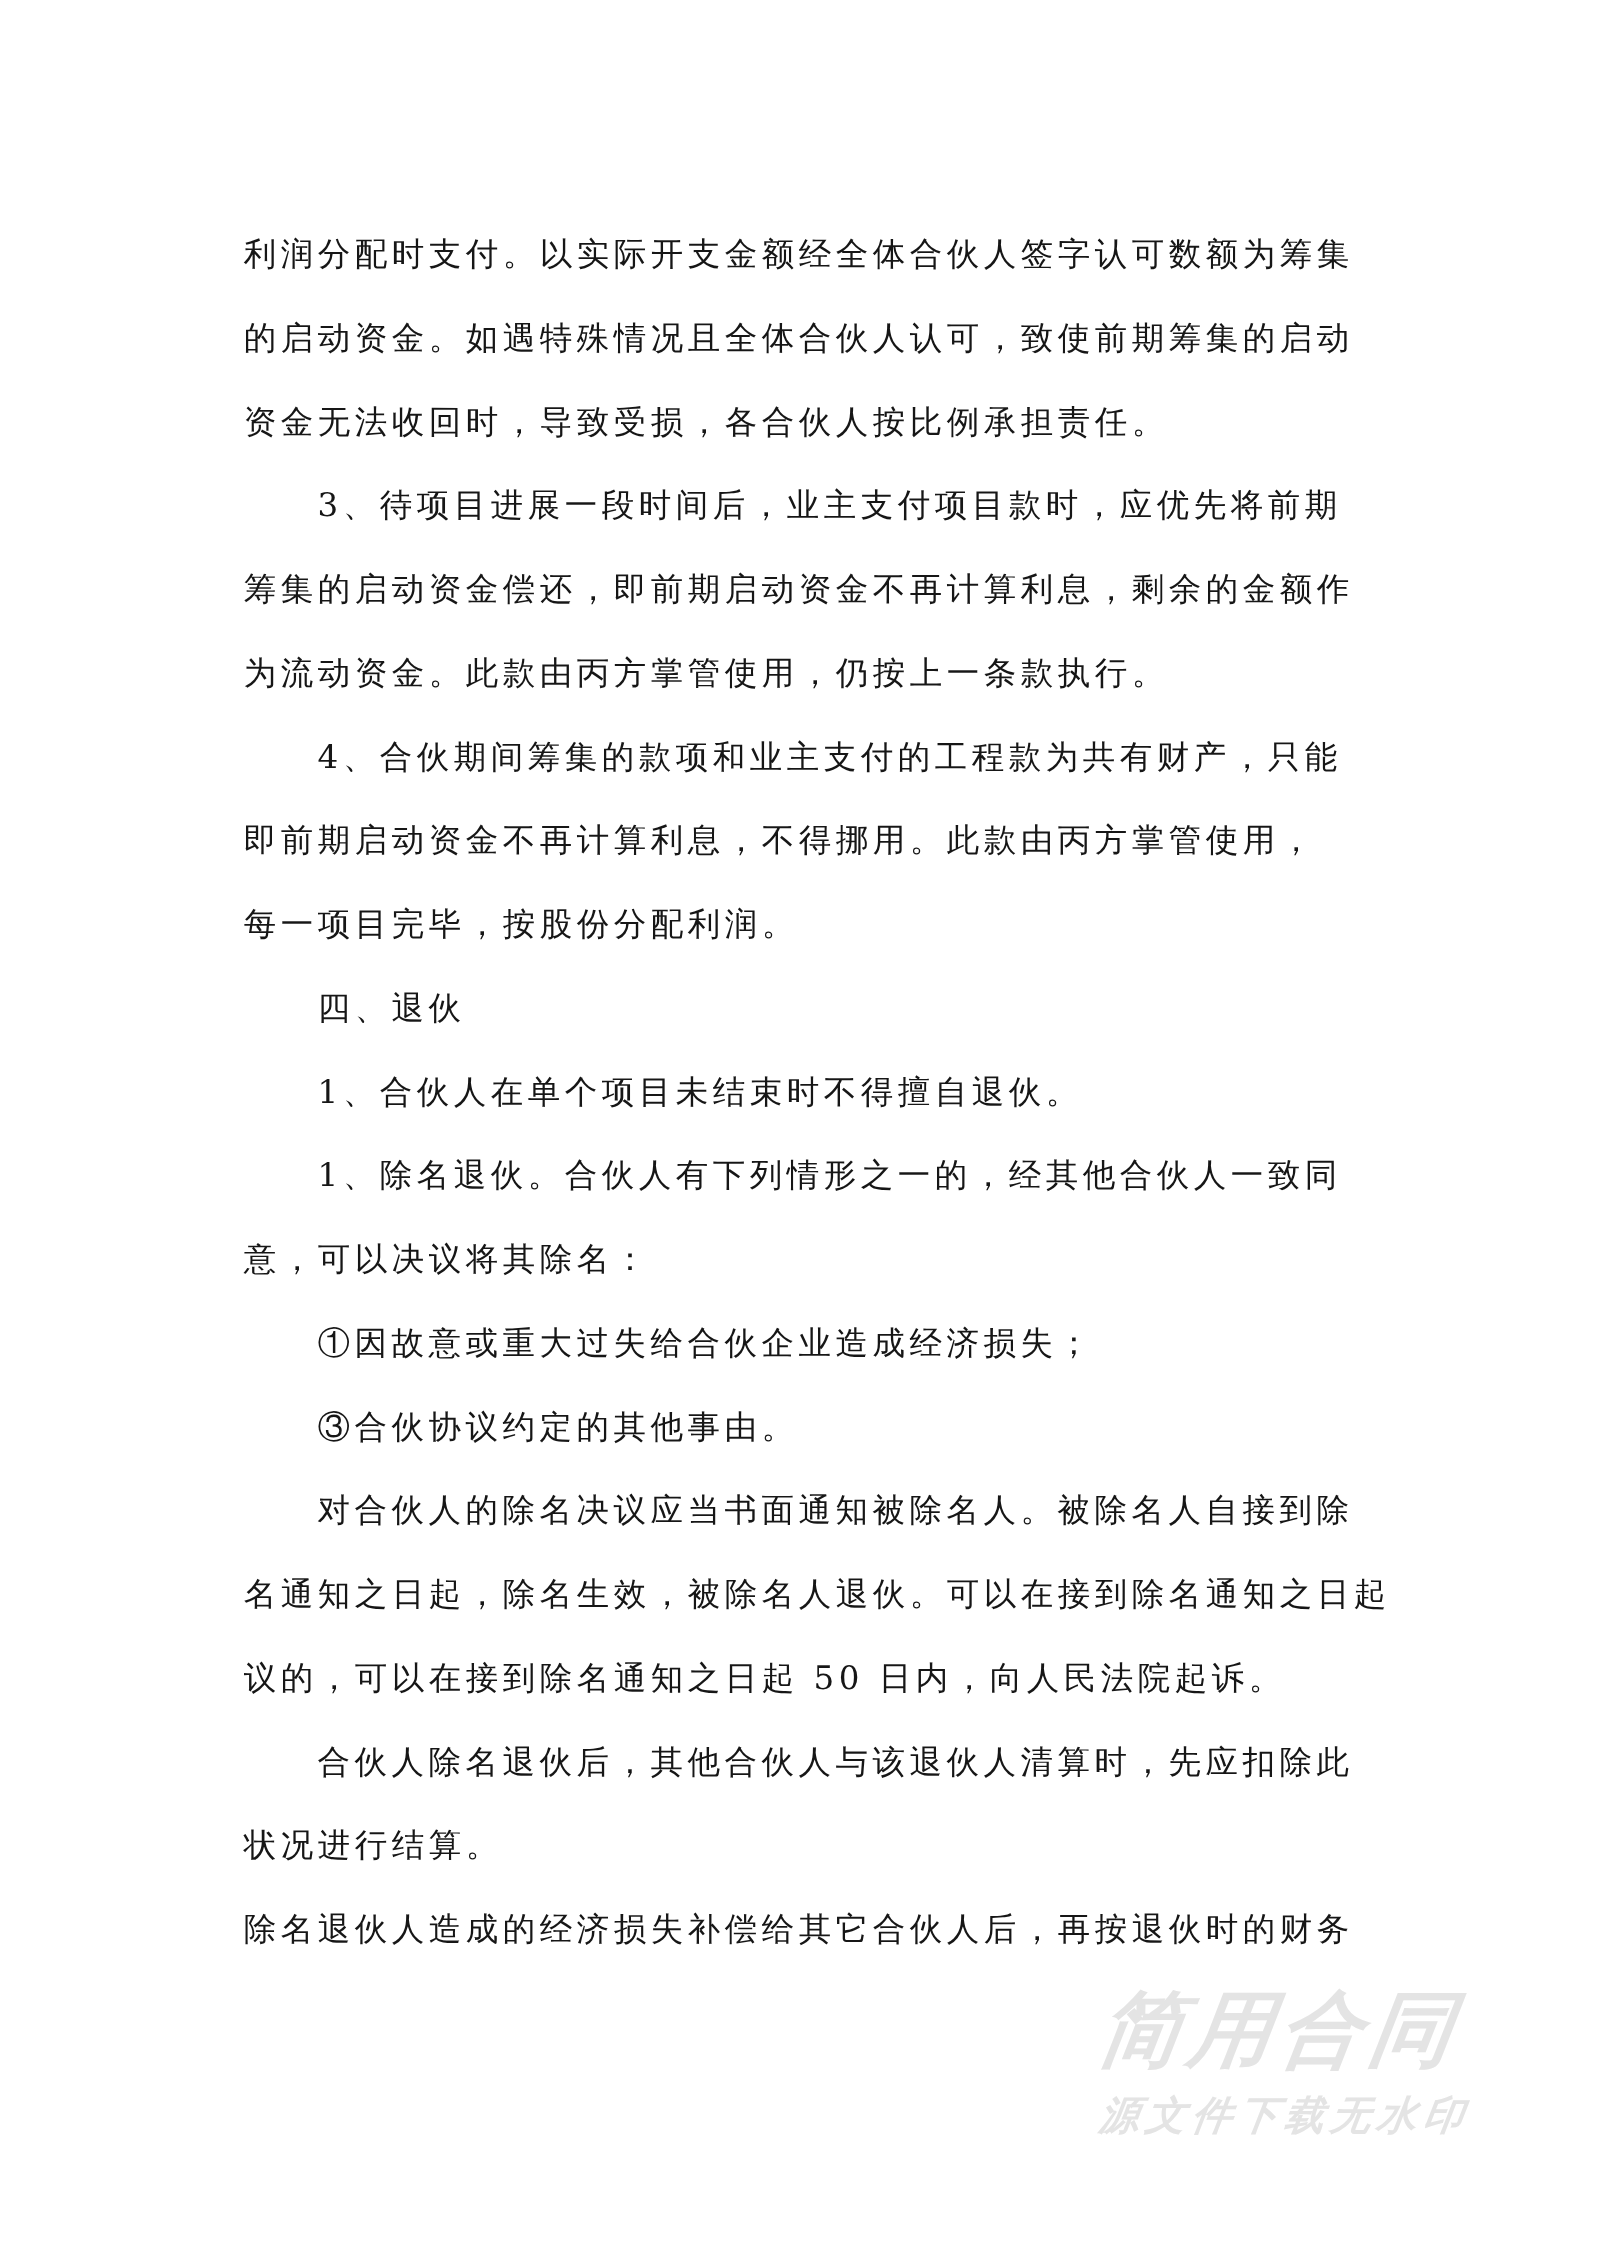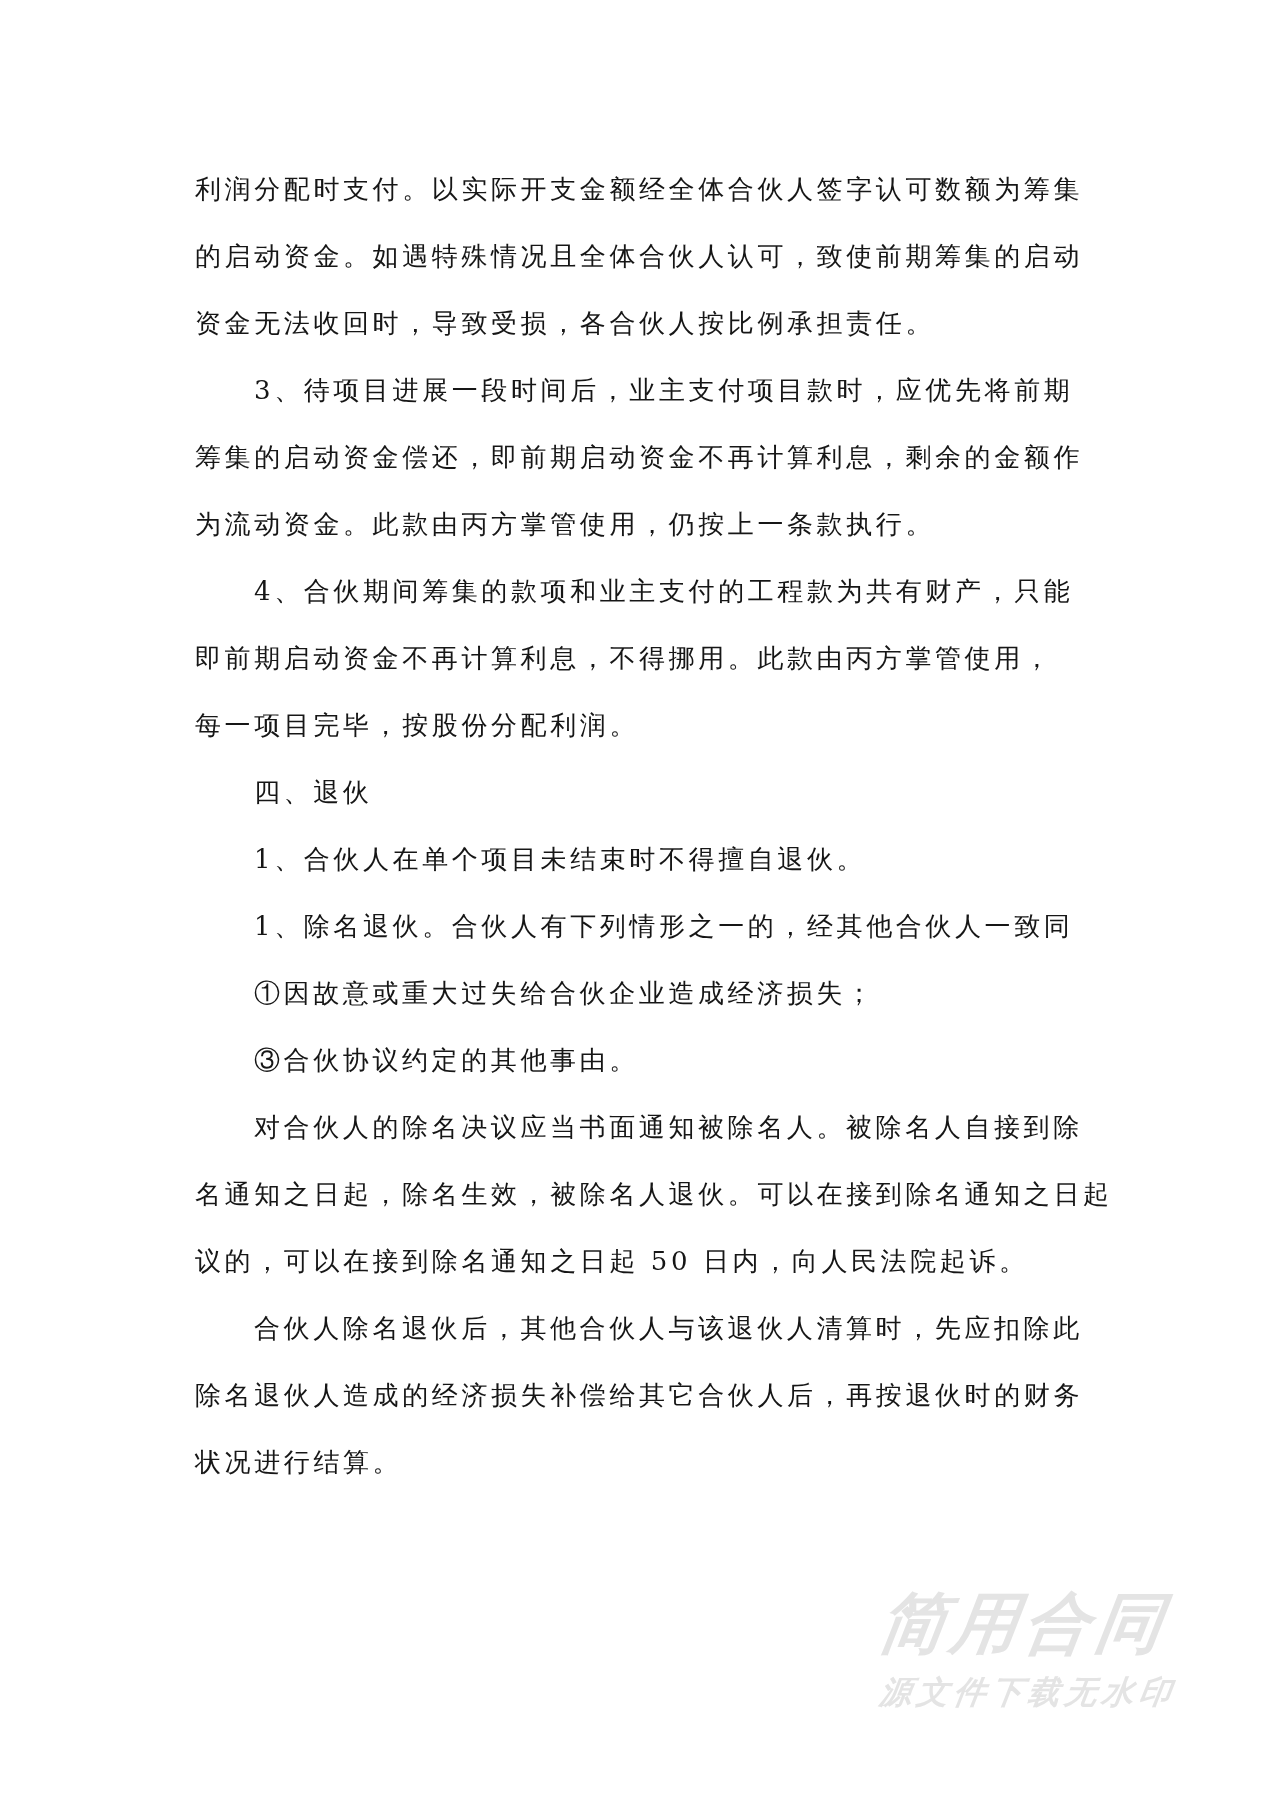--- a/index.html
+++ b/index.html
@@ -19,21 +19,21 @@
       position: absolute;
       left: 0;
       top: 0;
       width: 1280px;
       height: 1810px;
       background: #ffffff;
     }
     .text-block {
       position: absolute;
       left: 195px;
-      top: 156px;
+      top: 171px;
       width: 900px;
     }
     .line {
       height: 67px;
       line-height: 67px;
       font-size: 26px;
       letter-spacing: 3.6px;
       white-space: nowrap;
       color: #161616;
     }
@@ -78,27 +78,28 @@
     <div class="line">资金无法收回时，导致受损，各合伙人按比例承担责任。</div>
     <div class="line indent">3、待项目进展一段时间后，业主支付项目款时，应优先将前期</div>
     <div class="line">筹集的启动资金偿还，即前期启动资金不再计算利息，剩余的金额作</div>
     <div class="line">为流动资金。此款由丙方掌管使用，仍按上一条款执行。</div>
     <div class="line indent">4、合伙期间筹集的款项和业主支付的工程款为共有财产，只能</div>
     <div class="line">即前期启动资金不再计算利息，不得挪用。此款由丙方掌管使用，</div>
     <div class="line">每一项目完毕，按股份分配利润。</div>
     <div class="line indent">四、退伙</div>
     <div class="line indent">1、合伙人在单个项目未结束时不得擅自退伙。</div>
     <div class="line indent">1、除名退伙。合伙人有下列情形之一的，经其他合伙人一致同</div>
+    <div class="line">意，可以决议将其除名：</div>
     <div class="line indent">①因故意或重大过失给合伙企业造成经济损失；</div>
     <div class="line indent">③合伙协议约定的其他事由。</div>
     <div class="line indent">对合伙人的除名决议应当书面通知被除名人。被除名人自接到除</div>
     <div class="line">名通知之日起，除名生效，被除名人退伙。可以在接到除名通知之日起</div>
     <div class="line">议的，可以在接到除名通知之日起 50 日内，向人民法院起诉。</div>
     <div class="line indent">合伙人除名退伙后，其他合伙人与该退伙人清算时，先应扣除此</div>
+    <div class="line">状况进行结算。</div>
     <div class="line">除名退伙人造成的经济损失补偿给其它合伙人后，再按退伙时的财务</div>
-    <div class="line">状况进行结算。</div>
   </div>
 
   <div class="watermark">
     <span class="wm-brand">简用合同</span>
     <span class="wm-sub">源文件下载无水印</span>
   </div>
 </div>
 
 </body></html>

